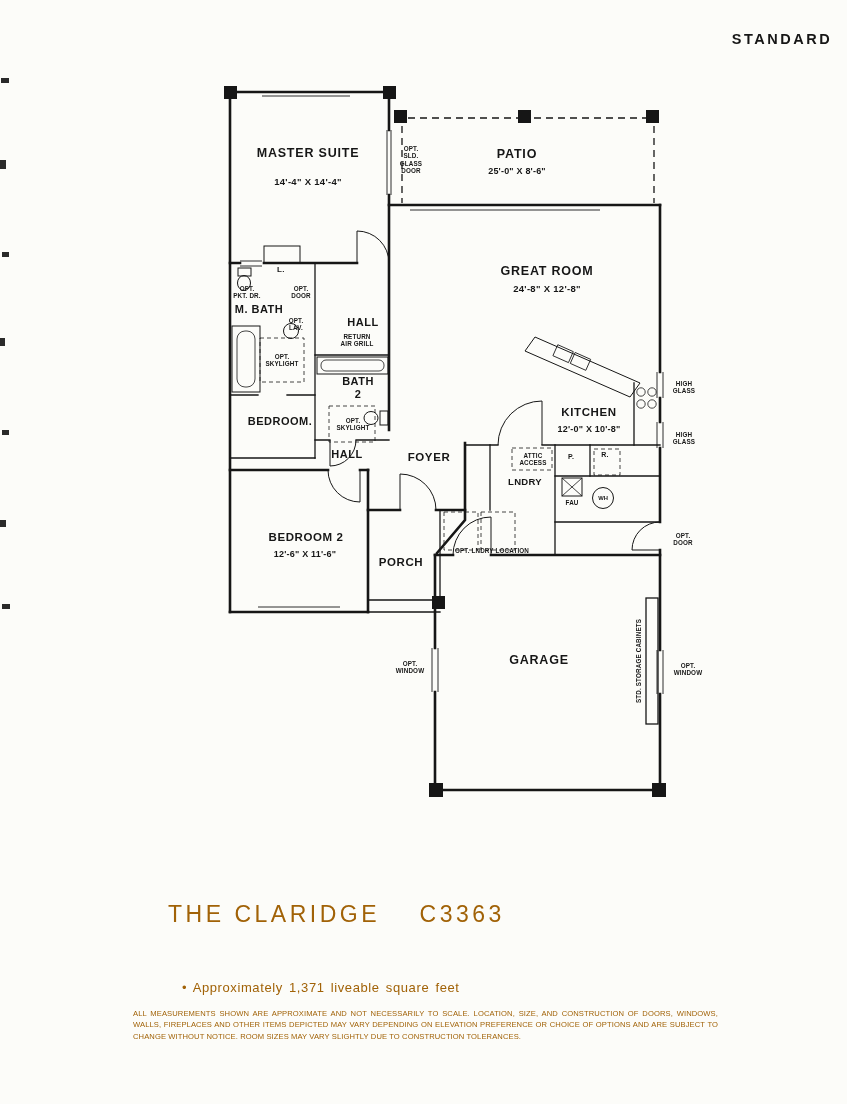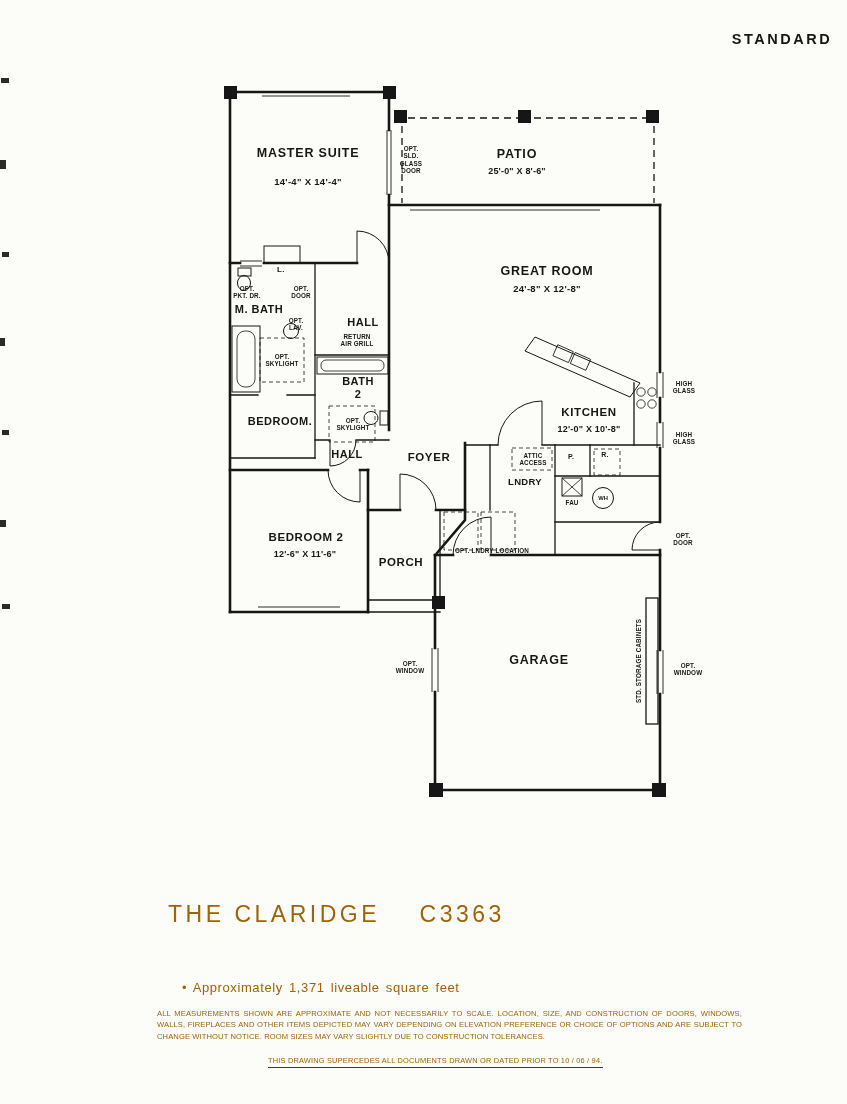--- a/index.html
+++ b/index.html
@@ -32,21 +32,21 @@
   .s95{font-size:9.5px;letter-spacing:0.3px;}
   .s9{font-size:9px;letter-spacing:0.2px;}
   .s8{font-size:8px;}
   .s7{font-size:7px;letter-spacing:0.2px;}
   .s6{font-size:6.3px;letter-spacing:0.15px;}
   .s55{font-size:5.8px;letter-spacing:0;}
   .ftr{position:absolute;font-weight:400;color:#a16207;white-space:pre;}
   .ftr-title{font-size:23px;letter-spacing:3.5px;}
   .ftr-feat{font-size:13px;letter-spacing:0.6px;word-spacing:2px;}
   .ftr-disc{font-size:7.6px;line-height:1.5;letter-spacing:0.1px;
-    white-space:normal;text-align:justify;width:585px;margin-left:24px;}
+    white-space:normal;text-align:justify;width:585px;}
   .ftr-sup{font-size:7.4px;letter-spacing:0.2px;border-bottom:1px solid #3a3a3a;padding-bottom:2px;}
 </style>
 </head>
 <body>
 
 <div class="sheet">
 
   <svg width="847" height="1104" viewBox="0 0 847 1104">
 
     <g class="specks">
@@ -230,15 +230,14 @@
   <div class="lbl s13" style="left:539px;top:660px;">GARAGE</div>
   <div class="lbl s6" style="left:410px;top:667px;">OPT.
 WINDOW</div>
   <div class="lbl s6" style="left:688px;top:669px;">OPT.
 WINDOW</div>
   <div class="lbl s6 vert" style="left:639px;top:661px;">STD. STORAGE CABINETS</div>
 
   <div class="ftr ftr-title" style="left:168px;top:901px;">THE CLARIDGE    C3363</div>
   <div class="ftr ftr-feat" style="left:171px;top:980px;margin-left:11px;">• Approximately 1,371 liveable square feet</div>
   <div class="ftr ftr-disc" style="left:133px;top:1008px;">ALL MEASUREMENTS SHOWN ARE APPROXIMATE AND NOT NECESSARILY TO SCALE. LOCATION, SIZE, AND CONSTRUCTION OF DOORS, WINDOWS, WALLS, FIREPLACES AND OTHER ITEMS DEPICTED MAY VARY DEPENDING ON ELEVATION PREFERENCE OR CHOICE OF OPTIONS AND ARE SUBJECT TO CHANGE WITHOUT NOTICE. ROOM SIZES MAY VARY SLIGHTLY DUE TO CONSTRUCTION TOLERANCES.</div>
-  <div class="ftr ftr-sup" style="left:268px;top:1056px;">THIS DRAWING SUPERCEDES ALL DOCUMENTS DRAWN OR DATED PRIOR TO 10 / 06 / 94.</div>
 
 </div>
 
 </body></html>

